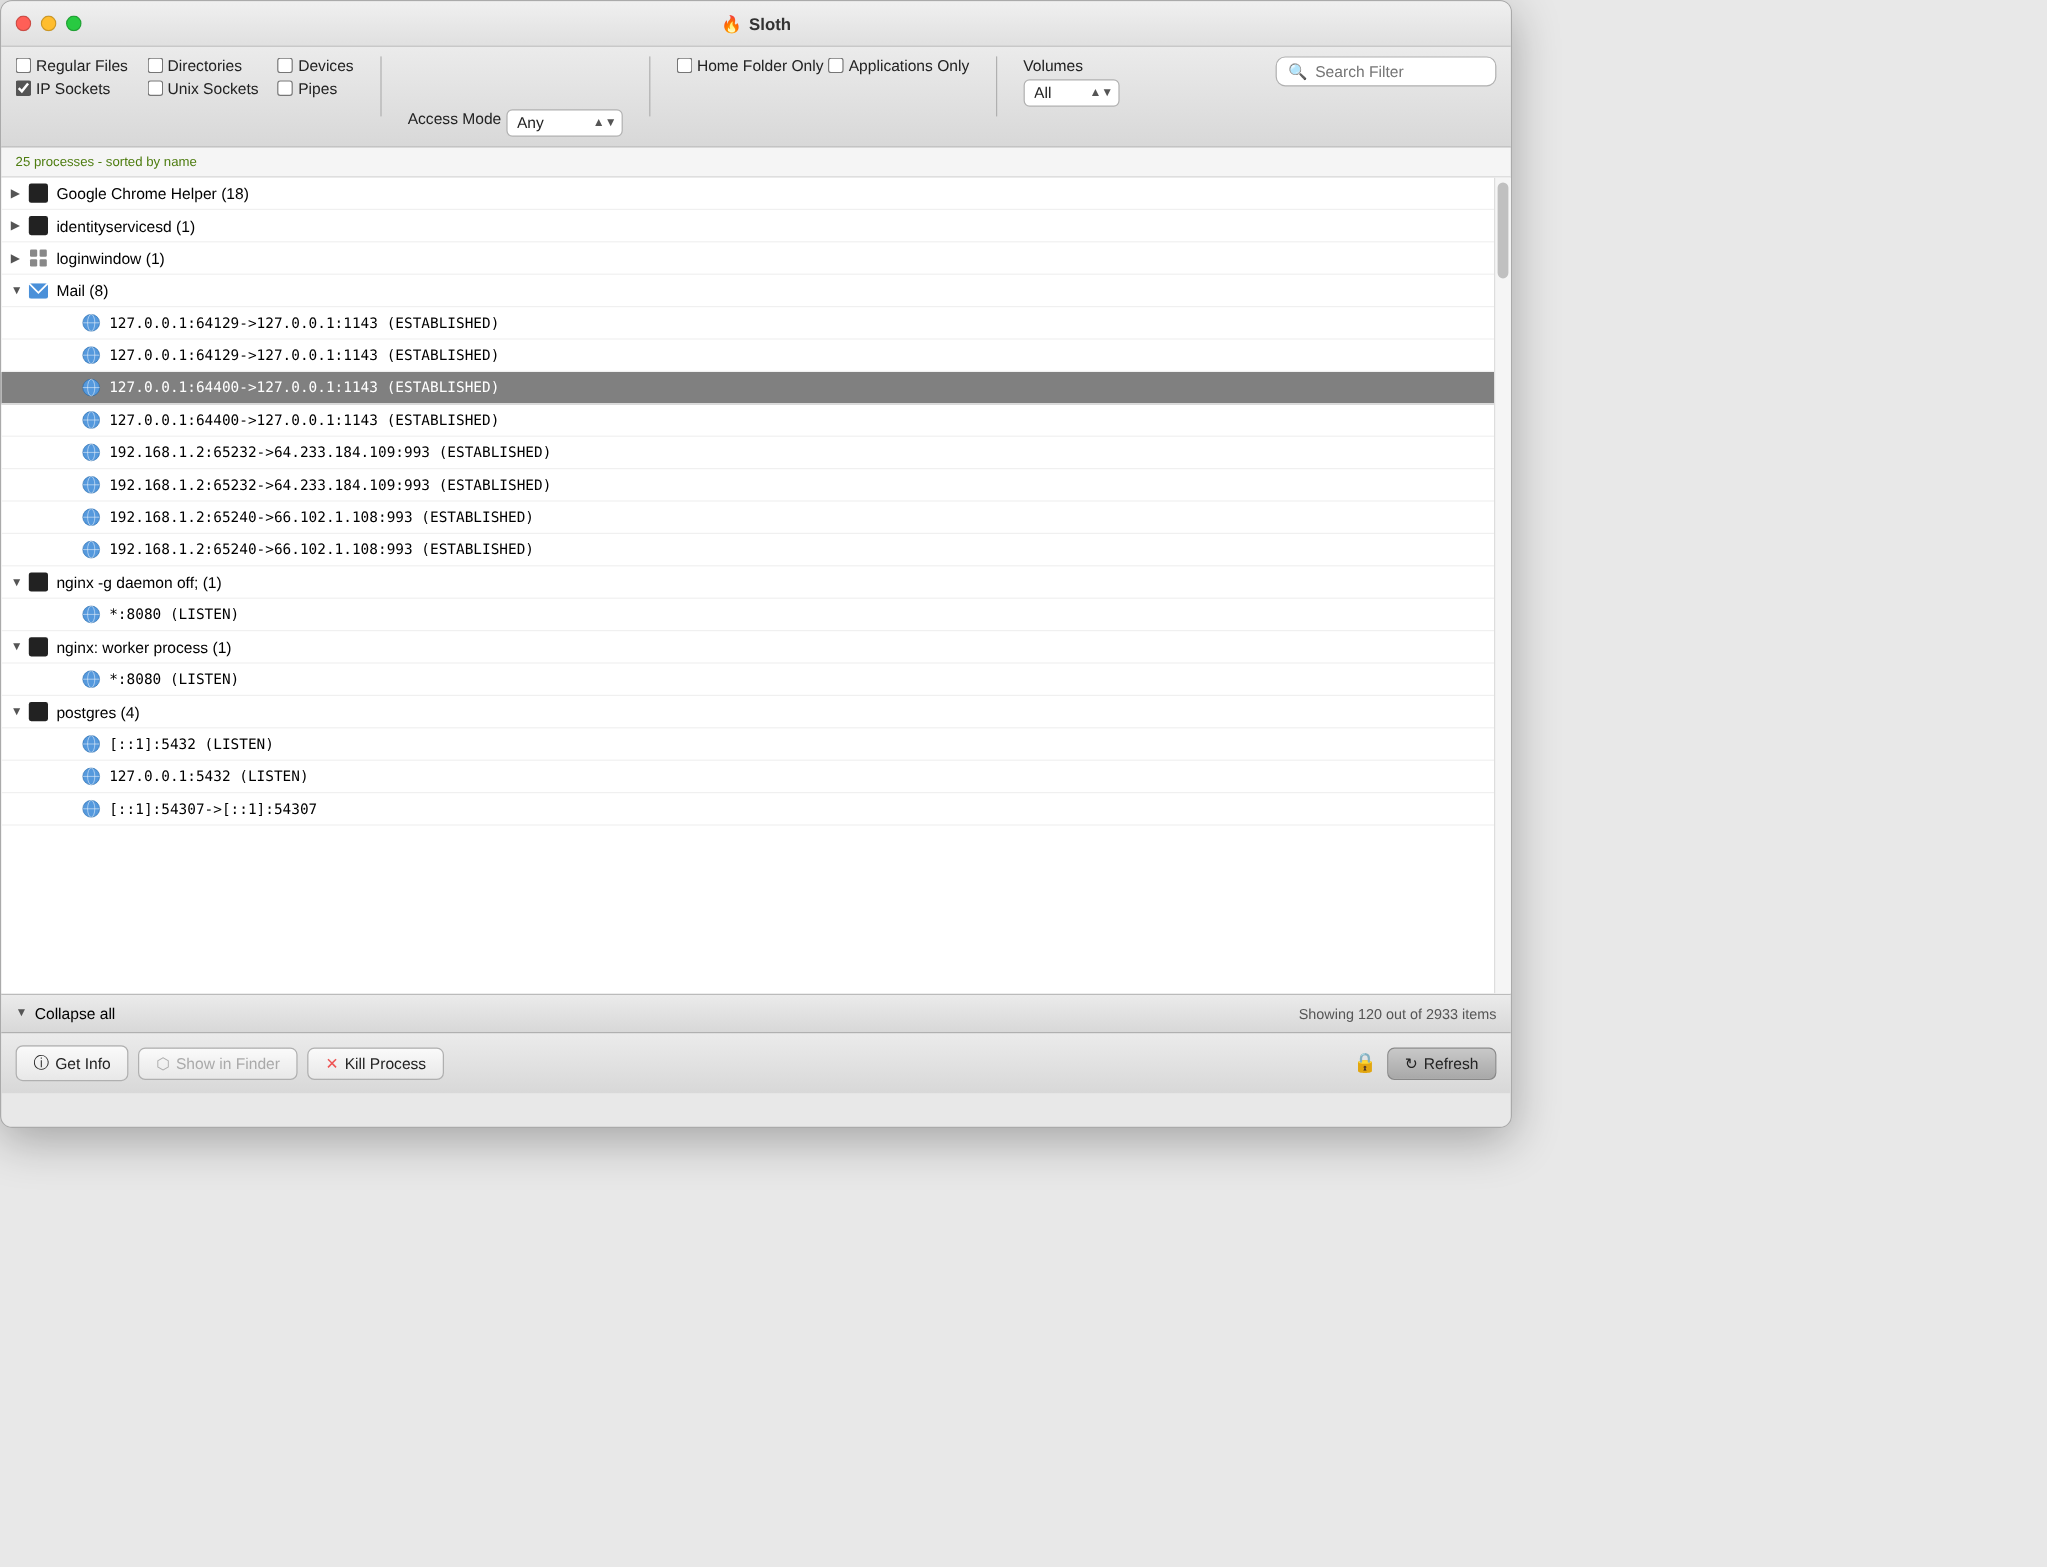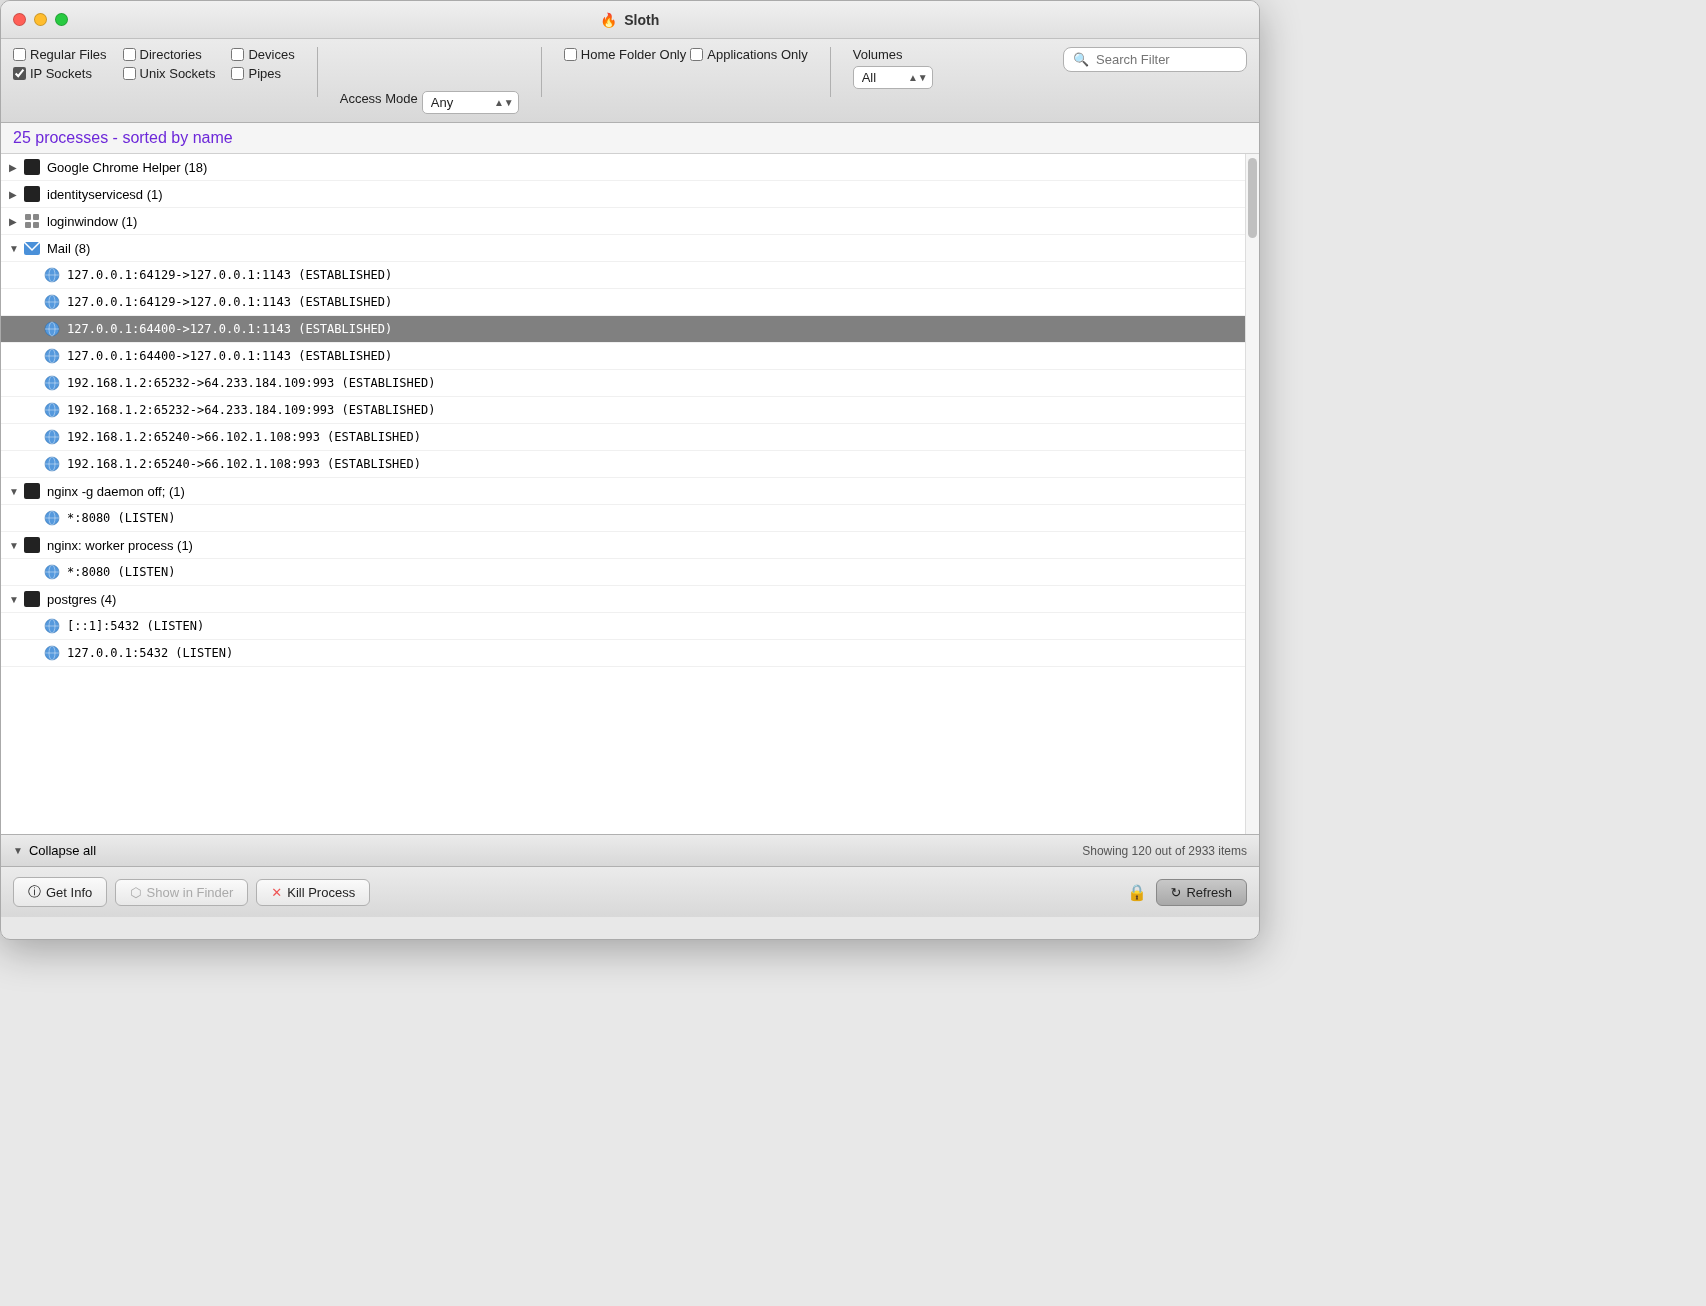--- a/index.html
+++ b/index.html
@@ -148,22 +148,22 @@
       outline: none;
       font-size: 13px;
       color: #0369a1;
       background: transparent;
       width: 140px;
     }
     .process-list-header {
       background: #f5f5f5;
       border-bottom: 1px solid #d0d0d0;
       padding: 6px 12px;
-      font-size: 16px;
-      color: #6d28d9;
+      font-size: 11px;
+      color: #4d7c0f;
     }
     .content-area {
       background: white;
       overflow-y: auto;
       height: 680px;
       position: relative;
     }
     .scrollbar {
       position: absolute;
       right: 0;
@@ -188,21 +188,21 @@
       padding: 4px 8px;
       border-bottom: 1px solid #f0f0f0;
       cursor: default;
       user-select: none;
     }
     .tree-item.selected {
       background: #808080;
       color: white;
     }
     .tree-item.child {
-      padding-left: 28px;
+      padding-left: 52px;
     }
     .expand-arrow {
       width: 14px;
       font-size: 10px;
       color: #555;
       flex-shrink: 0;
     }
     .tree-item.selected .expand-arrow {
       color: white;
     }
@@ -580,20 +580,31 @@
   <div class="tree-item child">
     <span class="expand-arrow"></span>
     <span class="process-icon">
       <svg width="16" height="16" viewBox="0 0 16 16">
           <circle cx="8" cy="8" r="7" fill="#5599dd" stroke="#2266aa" stroke-width="0.5"></circle>
           <ellipse cx="8" cy="8" rx="3" ry="7" fill="none" stroke="white" stroke-width="0.7" opacity="0.6"></ellipse>
           <line x1="1" y1="8" x2="15" y2="8" stroke="white" stroke-width="0.7" opacity="0.6"></line>
         </svg>
     </span>
     <span class="connection-text">127.0.0.1:5432 (LISTEN)</span>
+  </div>
+  <div class="tree-item child">
+    <span class="expand-arrow"></span>
+    <span class="process-icon">
+      <svg width="16" height="16" viewBox="0 0 16 16">
+          <circle cx="8" cy="8" r="7" fill="#5599dd" stroke="#2266aa" stroke-width="0.5"></circle>
+          <ellipse cx="8" cy="8" rx="3" ry="7" fill="none" stroke="white" stroke-width="0.7" opacity="0.6"></ellipse>
+          <line x1="1" y1="8" x2="15" y2="8" stroke="white" stroke-width="0.7" opacity="0.6"></line>
+        </svg>
+    </span>
+    <span class="connection-text">[::1]:54307-&gt;[::1]:54307</span>
   </div>
 
   <div class="scrollbar">
     <div class="scrollbar-thumb"></div>
   </div>
 </div>
 
 <div class="footer-bar">
   <div class="footer-left">
     <span class="collapse-arrow">▼</span>

